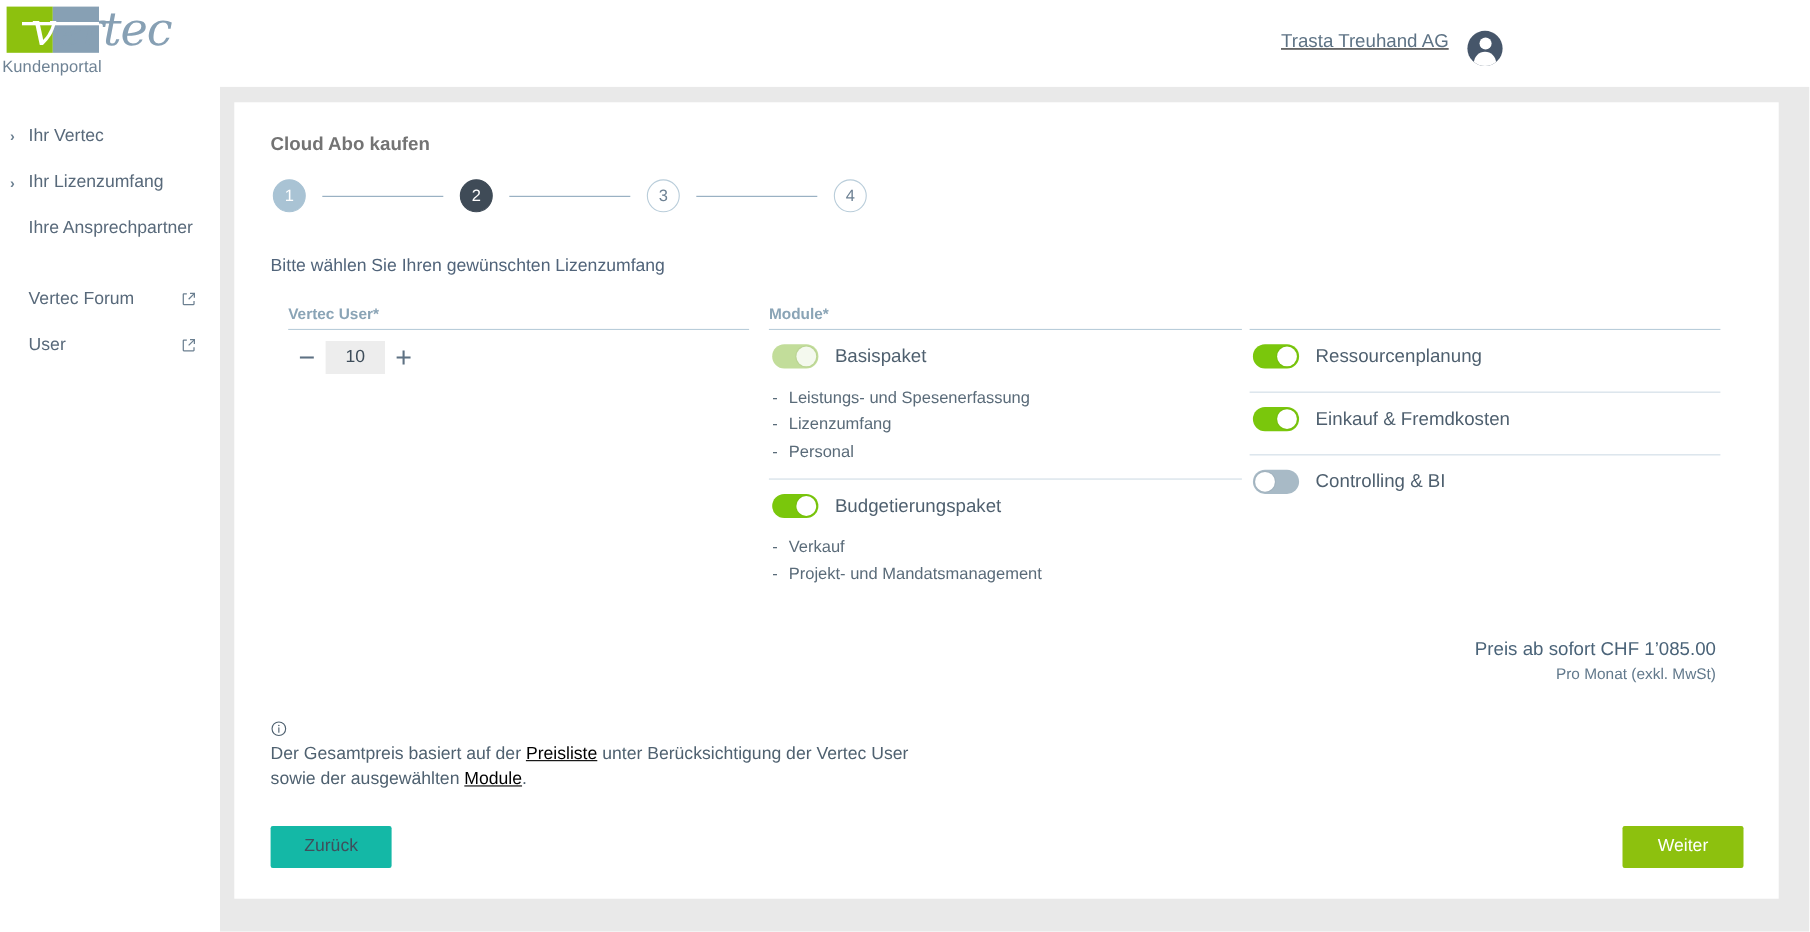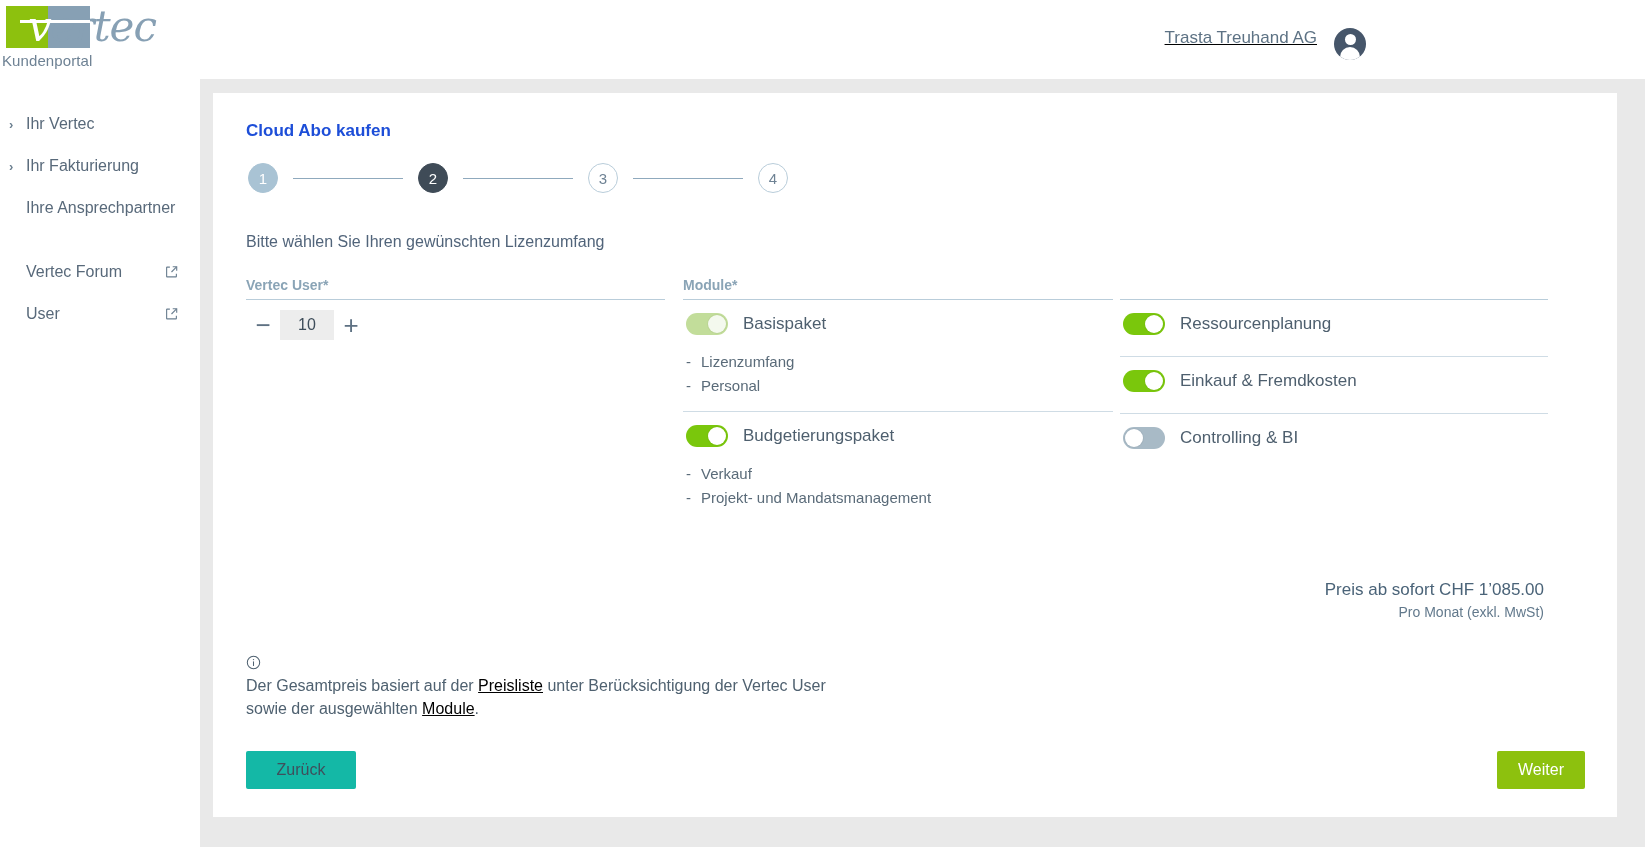--- a/index.html
+++ b/index.html
@@ -148,21 +148,21 @@
   .card {
     position: relative;
     width: 100%; height: 100%;
     background: #ffffff;
     padding: 28px 32px 0 33px;
   }
 
   .card-title {
     font-size: 17px;
     font-weight: 700;
-    color: #1d4ed8;
+    color: #737373;
     margin: 0 0 22px 0;
   }
 
   
   .stepper {
     display: flex; align-items: center;
     margin-bottom: 40px;
     padding-left: 2px;
   }
   .step {
@@ -186,20 +186,21 @@
   .prompt {
     font-size: 16px;
     color: #51647a;
     margin-bottom: 26px;
   }
 
   
   .cols {
     display: flex;
     gap: 0;
+    margin-left: 16px;
   }
   .col-users   { width: 437px; padding-right: 18px; }
   .col-modules { width: 430px; margin-left: 0; }
   .col-extras  { width: 428px; margin-left: 7px; }
 
   .field-label {
     font-size: 14px;
     font-weight: 700;
     color: #8aa4b6;
     padding-bottom: 6px;
@@ -345,21 +346,21 @@
     border-radius: 2px;
   }
   .btn-back {
     background: #14b8a6;
     color: #3f4f5c;
     width: 110px; height: 38px;
   }
   .btn-next {
     background: #8dc10e;
     color: #ffffff;
-    width: 88px; height: 38px;
+    width: 110px; height: 38px;
   }
 </style>
 </head>
 <body>
 
 <div class="page">
 
   <div class="topbar">
 
     <div class="brand">
@@ -381,21 +382,21 @@
 
   <div class="sidebar">
 
     <div class="nav-item">
       <span class="chev">›</span>
       <span>Ihr Vertec</span>
     </div>
 
     <div class="nav-item">
       <span class="chev">›</span>
-      <span>Ihr Fakturierung</span>
+      <span>Ihr Lizenzumfang</span>
     </div>
 
     <div class="nav-item">
       <span>Ihre Ansprechpartner</span>
     </div>
 
     <div class="nav-gap"></div>
 
     <div class="nav-item">
       <span>Vertec Forum</span>
@@ -454,20 +455,21 @@
           <div class="field-label">Module*</div>
           <div class="rule rule-top"></div>
 
           <div class="toggle-row">
             <span class="switch on-muted">
                 <span class="knob"></span>
               </span>
             <span class="toggle-label">Basispaket</span>
           </div>
           <ul class="sublist">
+            <li>Leistungs- und Spesenerfassung</li>
             <li>Lizenzumfang</li>
             <li>Personal</li>
           </ul>
           <div class="divider"></div>
 
           <div class="toggle-row">
             <span class="switch on">
                 <span class="knob"></span>
               </span>
             <span class="toggle-label">Budgetierungspaket</span>

